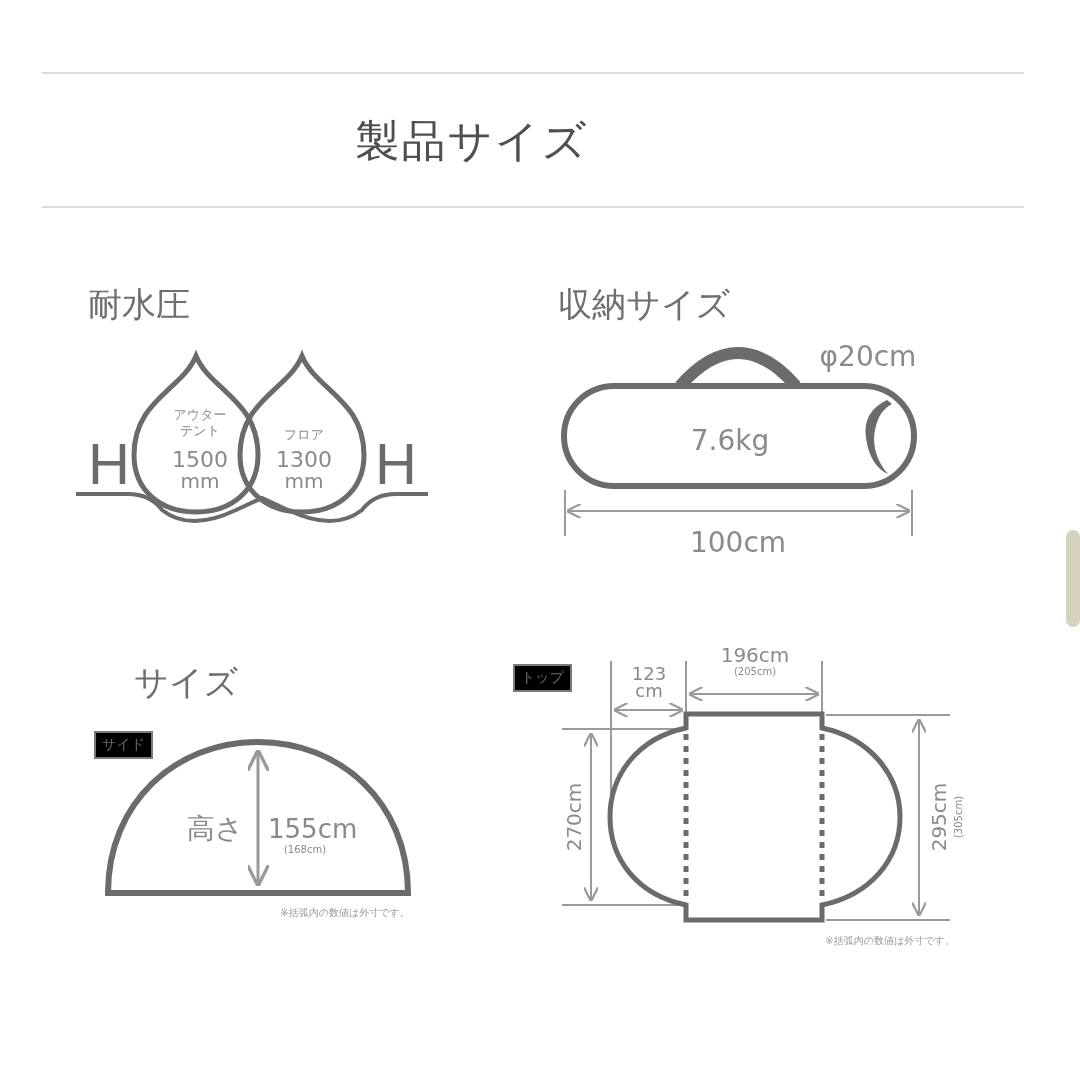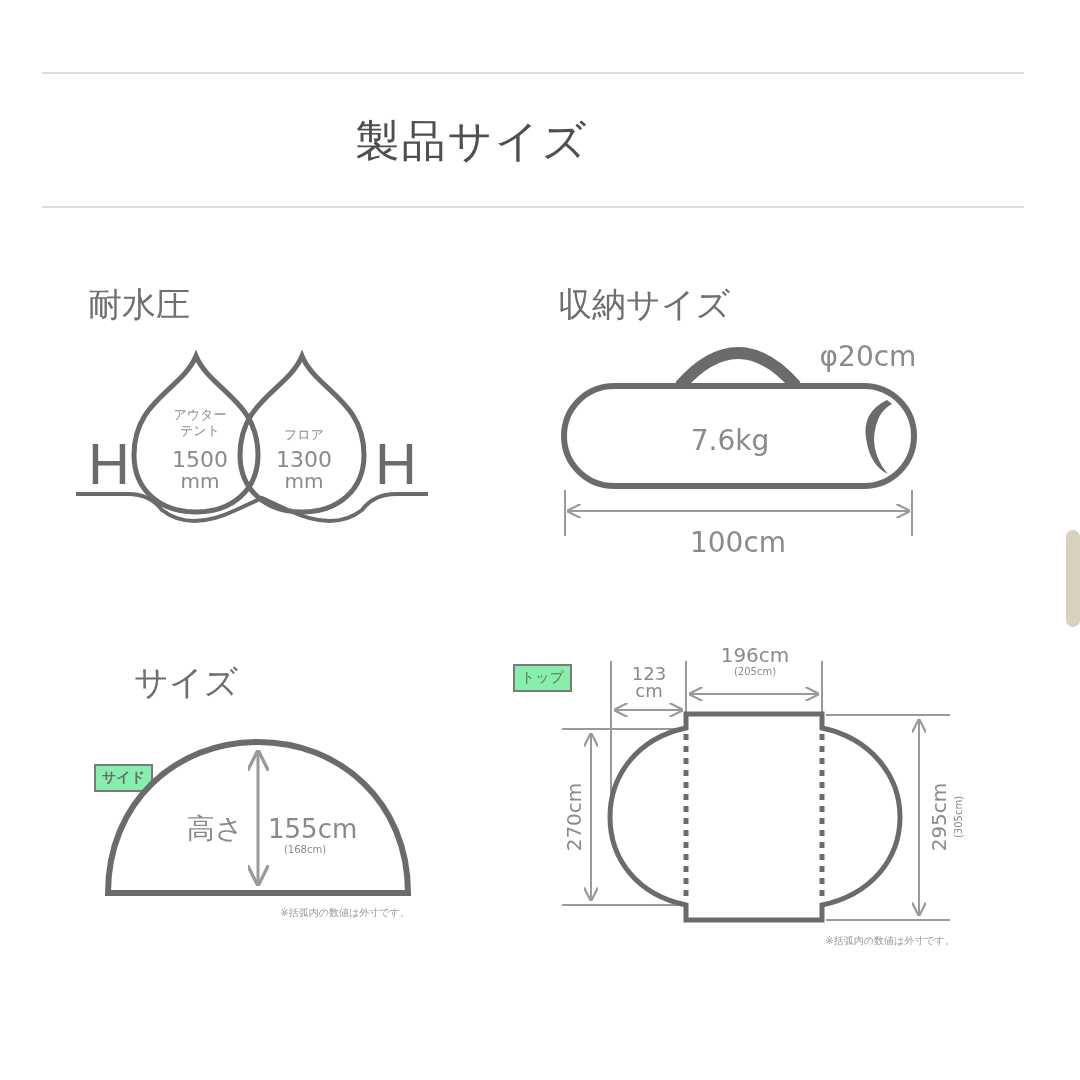--- a/index.html
+++ b/index.html
@@ -6,34 +6,34 @@
   body { width:1080px; height:1080px; background:#ffffff; position:relative; overflow:hidden;
          font-family:"DejaVu Sans", "Liberation Sans", sans-serif; color:#6a6a6a; }
   .rule { position:absolute; left:42px; width:982px; height:2px; background:#dcdcdc; }
   .page-title { position:absolute; top:112px; left:0; width:944px; text-align:center;
                 font-size:44px; color:#4f4f4f; letter-spacing:2px; }
   .sec-title { position:absolute; font-size:34px; color:#6f6f6f; }
   svg { position:absolute; left:0; top:0; }
   .scrollbar { position:absolute; left:1066px; top:530px; width:14px; height:97px;
                background:#d6d2bd; border-radius:7px; }
   .label-box { position:absolute; border:2px solid #7a7a7a; font-size:14px; color:#6a6a6a;
-               padding:3px 6px; background:#86efac; }
+               padding:3px 6px; background:#000000; }
 </style>
 </head>
 <body>
 
 <div class="rule" style="top:72px;"></div>
 <div class="page-title">製品サイズ</div>
 <div class="rule" style="top:206px;"></div>
 
 <div class="sec-title" style="left:88px; top:282px;">耐水圧</div>
 <div class="sec-title" style="left:558px; top:282px;">収納サイズ</div>
 <div class="sec-title" style="left:90px; top:660px;margin-left:44px;">サイズ</div>
 
-<div class="label-box" style="left:94px; top:764px;font-weight:bold;">サイド</div>
+<div class="label-box" style="left:94px; top:731px;">サイド</div>
 <div class="label-box" style="left:513px; top:664px;">トップ</div>
 
 <svg width="1080" height="1080" viewBox="0 0 1080 1080">
   <defs>
     <marker id="arr" viewBox="0 0 10 10" refX="9" refY="5" markerWidth="7" markerHeight="7" orient="auto-start-reverse">
       <path d="M0,0 L10,5 L0,10" fill="none" stroke="#9a9a9a" stroke-width="1.6"></path>
     </marker>
   </defs>
 
   <g>

